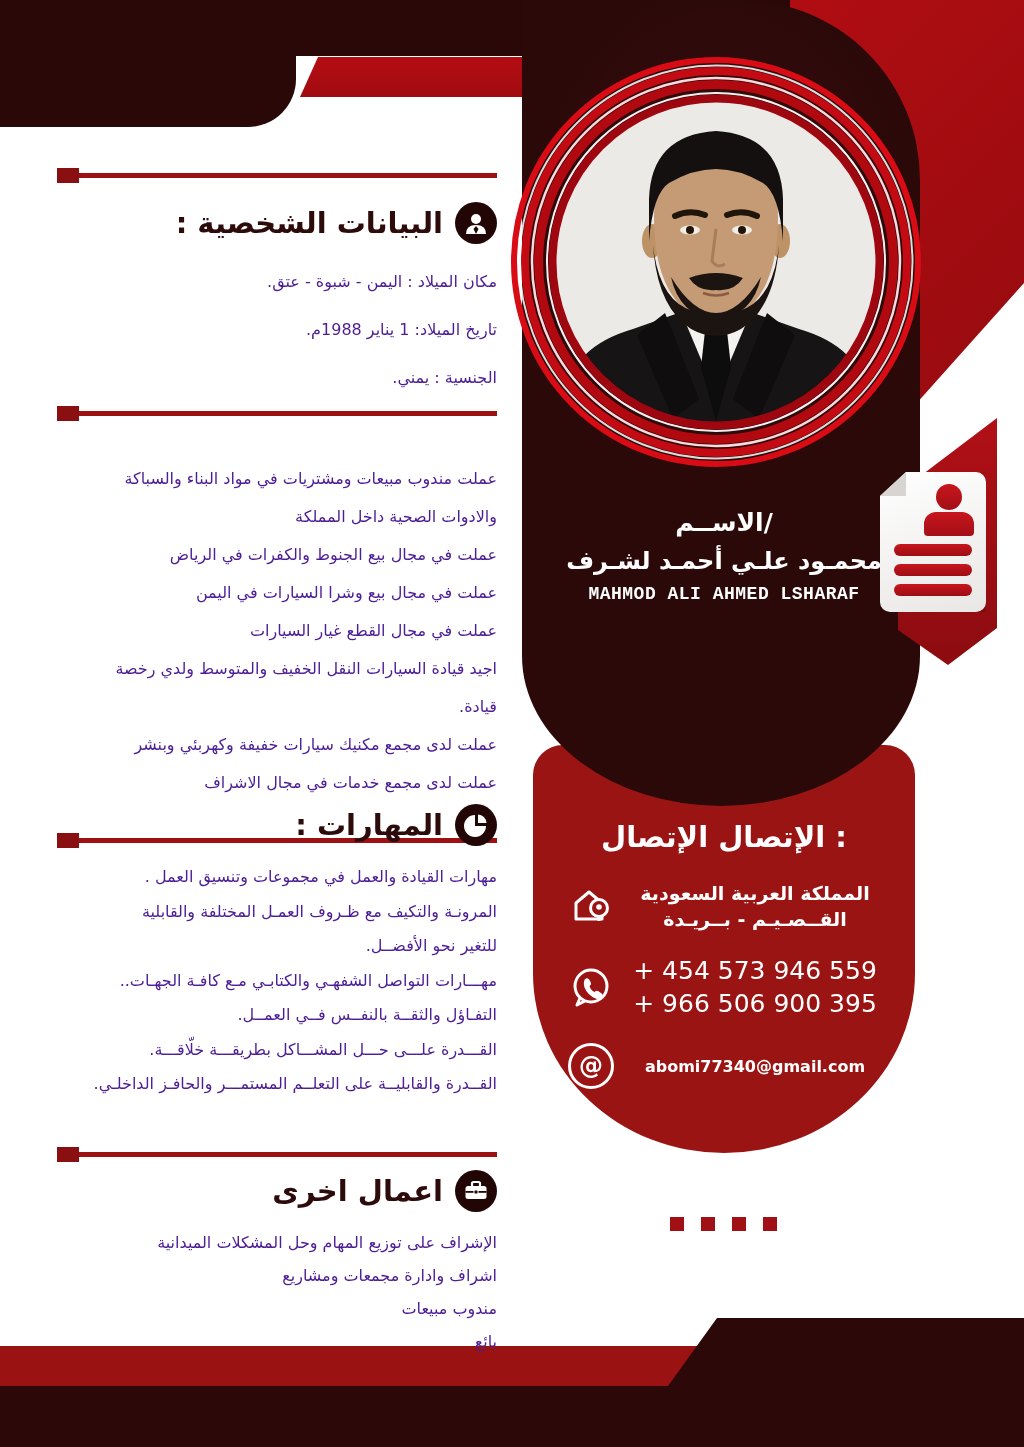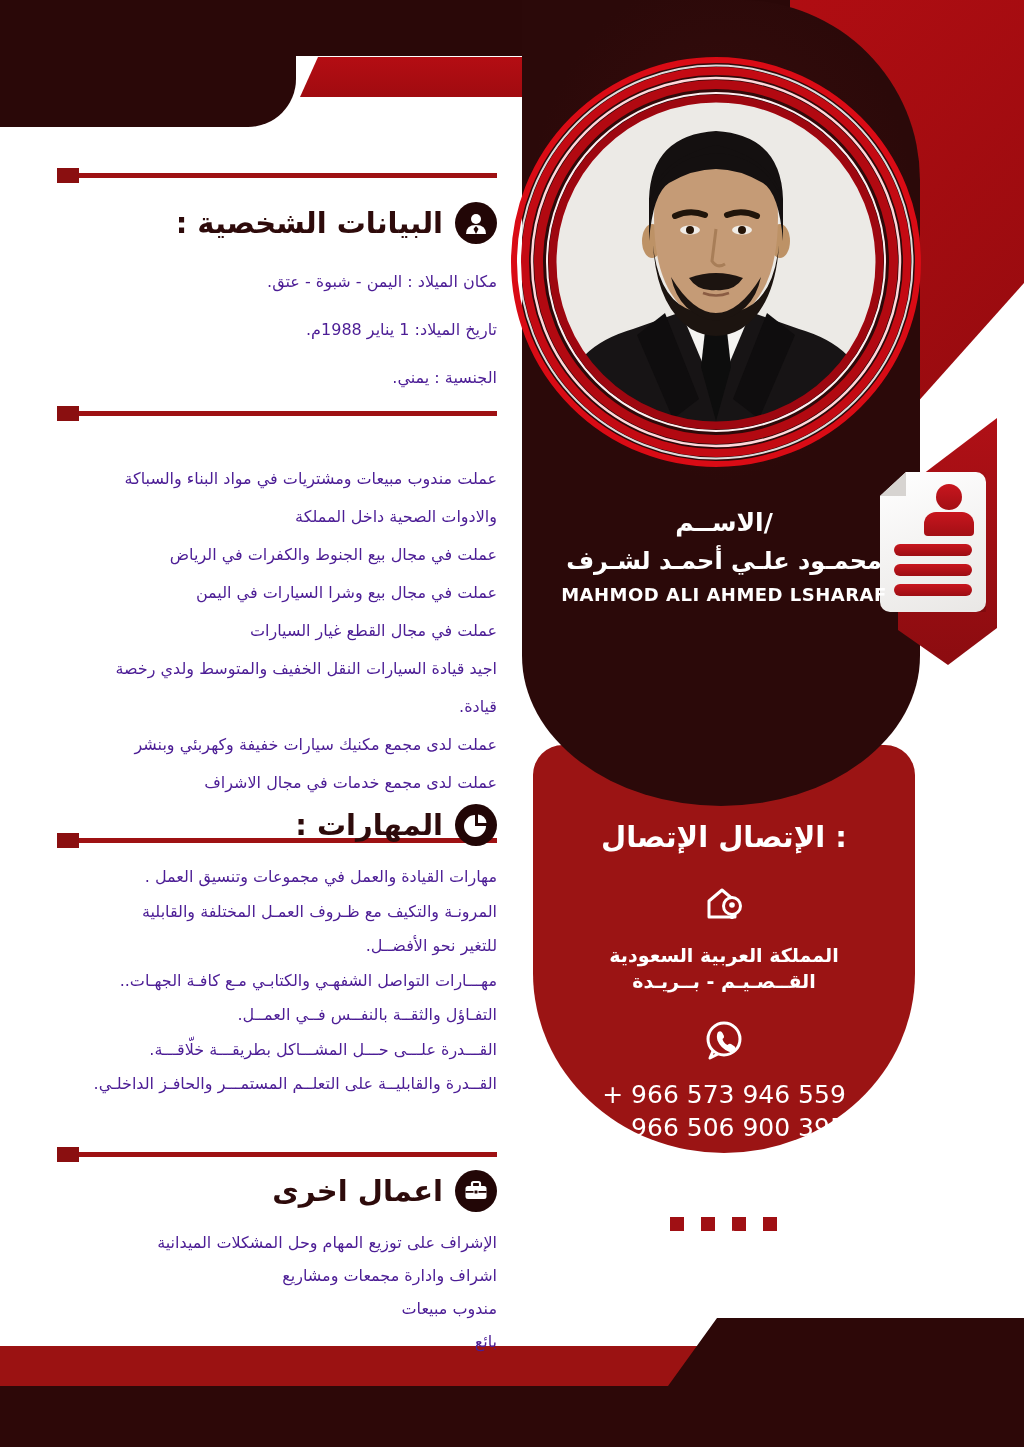--- a/index.html
+++ b/index.html
@@ -56,27 +56,27 @@
   .sec-list li{color:#4c1d95;font-size:16px;white-space:nowrap;direction:rtl;}
   .lh-48 li{line-height:48px;}
   .lh-38 li{line-height:38px;}
   .lh-34 li{line-height:34.5px;}
   .lh-33 li{line-height:33px;}
 
   
   .name-block{left:533px;top:508px;width:382px;text-align:center;color:#ffffff;z-index:6;}
   .name-label{font-size:25px;font-weight:bold;}
   .name-ar{font-size:24px;font-weight:bold;margin-top:10px;}
-  .name-en{font-size:18px;font-weight:bold;letter-spacing:.5px;margin-top:9px;}
+  .name-en{font-size:18px;font-weight:bold;letter-spacing:.5px;margin-top:9px;font-family:Liberation Mono, monospace;}
 
   
   .contact-block{left:533px;top:820px;width:382px;z-index:6;color:#ffffff;}
   .contact-title{text-align:center;font-size:29px;font-weight:bold;}
   .contact-rows{margin-top:26px;display:flex;flex-direction:column;gap:22px;padding:0 34px;}
-  .c-row{display:flex;align-items:center;gap:14px;direction:ltr;flex-direction:column;}
+  .c-row{display:flex;align-items:center;gap:14px;direction:ltr;}
   .c-icon{flex:0 0 48px;width:48px;height:48px;display:flex;align-items:center;justify-content:center;}
   .c-text{flex:1;text-align:center;}
   .loc-line{font-size:19px;font-weight:bold;line-height:26px;direction:rtl;}
   .phone-line{font-size:25px;line-height:33px;}
   .email-line{font-size:16px;font-weight:bold;}
   .at-circle{width:40px;height:40px;border:3px solid #fff;border-radius:50%;display:flex;align-items:center;justify-content:center;
              font-size:24px;font-weight:bold;color:#fff;}
 </style>
 </head>
 <body>
@@ -186,21 +186,21 @@
       </div>
       <div class="c-row">
         <div class="c-icon">
           <svg width="46" height="46" viewBox="0 0 46 46" fill="none">
             <circle cx="23" cy="22" r="16" stroke="#ffffff" stroke-width="3"></circle>
             <path d="M12,34 L9,41 L17,37" stroke="#ffffff" stroke-width="3" fill="none" stroke-linejoin="round"></path>
             <path d="M17,15 q3,-2 4.5,1 l1.5,3 q0.5,2 -1.5,3 q1,4 5,6 q2,-2 3.5,-1 l3,2 q2.5,1.5 0.5,4 q-2,3 -6,1.5 q-8,-3.5 -11,-11 q-1.5,-5 0.5,-8.5 Z" fill="#ffffff"></path>
           </svg>
         </div>
         <div class="c-text">
-          <div class="phone-line">+ 966 573 946 559</div>
+          <div class="phone-line">+ 454 573 946 559</div>
           <div class="phone-line">+ 966 506 900 395</div>
         </div>
       </div>
       <div class="c-row">
         <div class="c-icon">
           <div class="at-circle">@</div>
         </div>
         <div class="c-text">
           <div class="email-line">abomi77340@gmail.com</div>
         </div>

